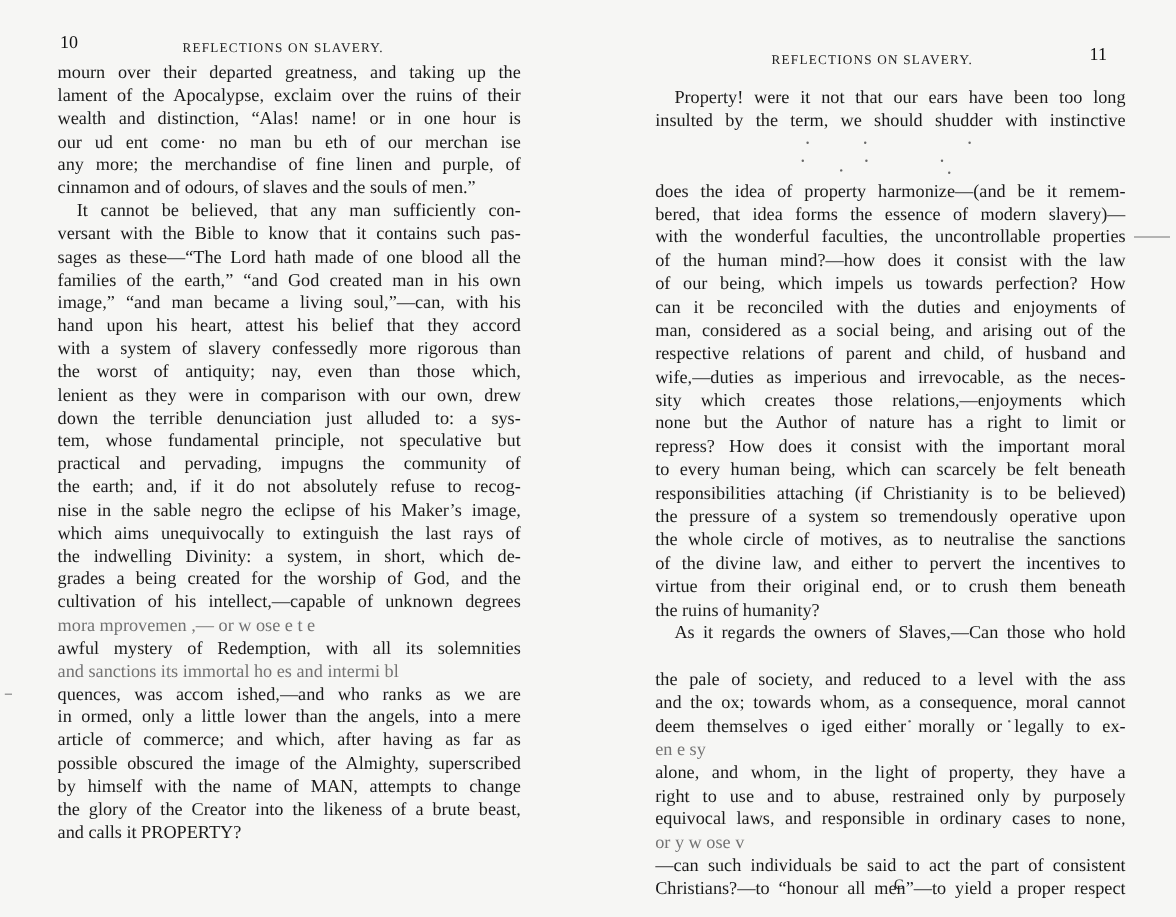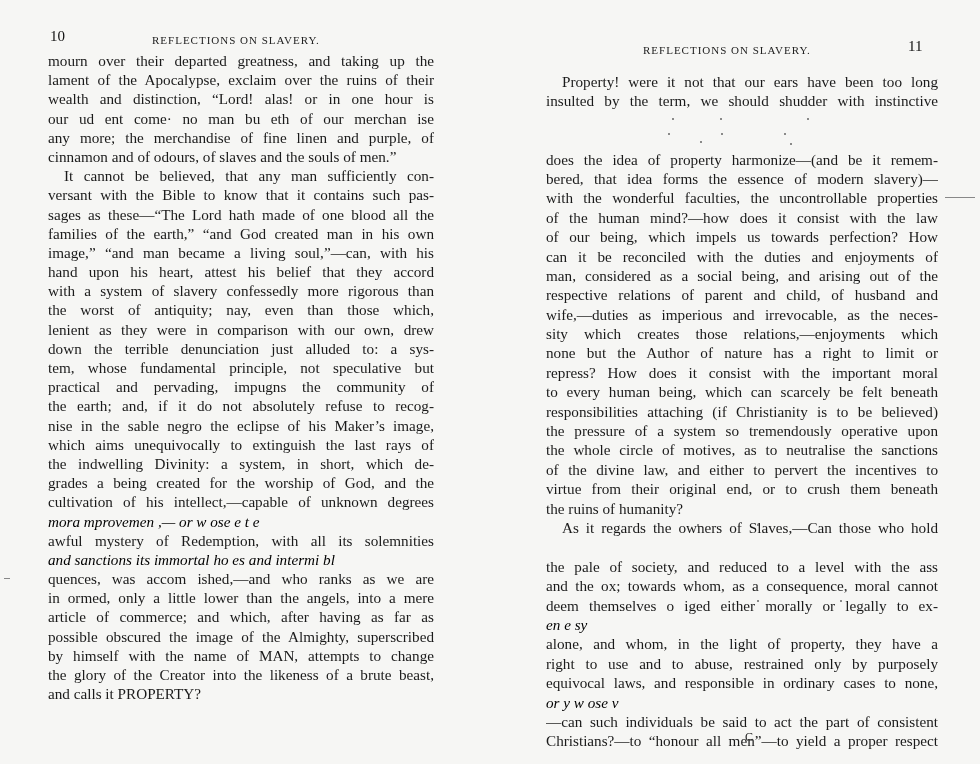--- a/index.html
+++ b/index.html
@@ -30,21 +30,21 @@
   .page-left .body-text { left: 48px; top: 51px; width: 386px; }
   .page-right .body-text { left: 16px; top: 72px; width: 392px; }
 
   .line {
     height: 19.2px; line-height: 19.2px; font-size: 15.2px;
     white-space: nowrap; text-align: justify; text-align-last: justify;
     overflow: hidden;
   }
   .line.last { text-align-last: left; }
   .line.indent { padding-left: 16px; }
-  .line.faded { text-align-last: left; color: #000000; font-style: italic; }
+  .line.faded { text-align-last: left; color: #737373; }
   .line.blank { height: 19.2px; }
   .page-right .line { height: 19.4px; line-height: 19.4px; }
 
   .footer-sig {
     position: absolute; font-size: 12px; color: #222;
   }
   .page-right .footer-sig { left: 215px; top: 730px; }
 
   .speck { position: absolute; width: 2px; height: 2px; background: #666; border-radius: 1px; }
   .gutter-mark { position: absolute; height: 1px; background: #888; }
@@ -53,21 +53,21 @@
 <body>
 
 <div class="spread">
 
   <div class="page page-left">
     <span class="page-num">10</span>
     <span class="running-head">REFLECTIONS ON SLAVERY.</span>
     <div class="body-text" id="left-body">
         <div class="line">mourn over their departed greatness, and taking up the</div>
         <div class="line">lament of the Apocalypse, exclaim over the ruins of their</div>
-        <div class="line">wealth and distinction, “Lord! alas! or in one hour is</div>
+        <div class="line">wealth and distinction, “Alas! name! or in one hour is</div>
         <div class="line">our  ud    ent come· no man bu eth of our merchan ise</div>
         <div class="line">any more; the merchandise of fine linen and purple, of</div>
         <div class="line last">cinnamon and of odours, of slaves and the souls of men.”</div>
         <div class="line indent">It cannot be believed, that any man sufficiently con-</div>
         <div class="line">versant with the Bible to know that it contains such pas-</div>
         <div class="line">sages as these—“The Lord hath made of one blood all the</div>
         <div class="line">families of the earth,” “and God created man in his own</div>
         <div class="line">image,” “and man became a living soul,”—can, with his</div>
         <div class="line">hand upon his heart, attest his belief that they accord</div>
         <div class="line">with a system of slavery confessedly more rigorous than</div>

